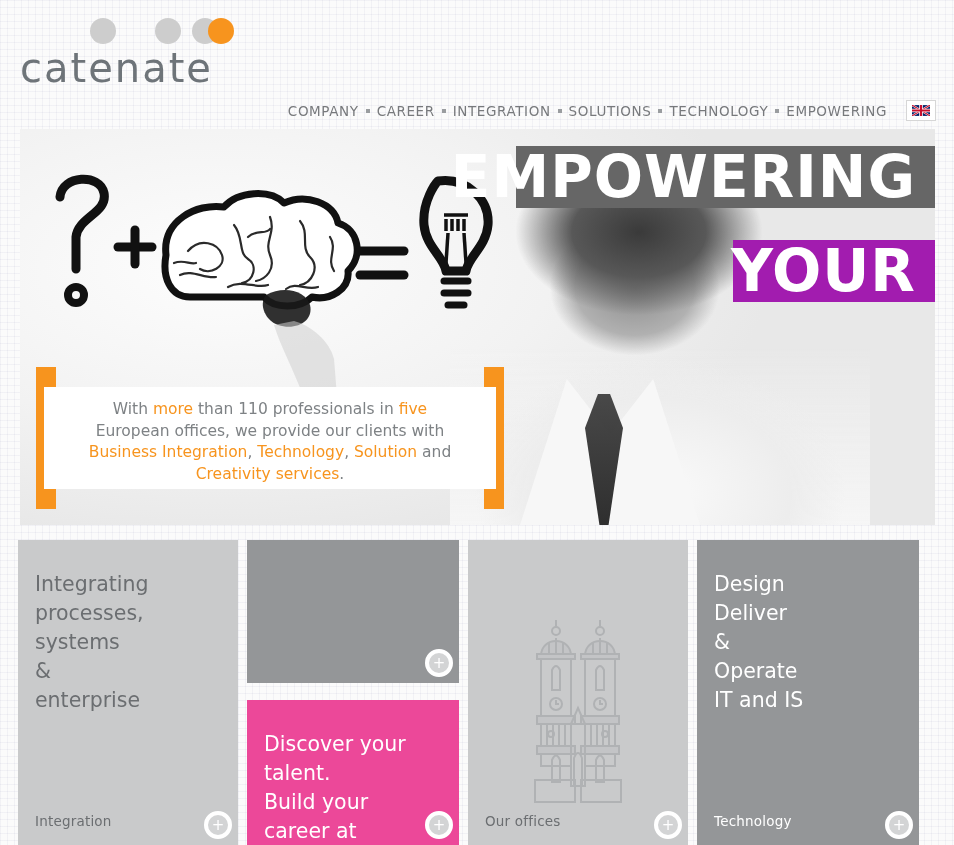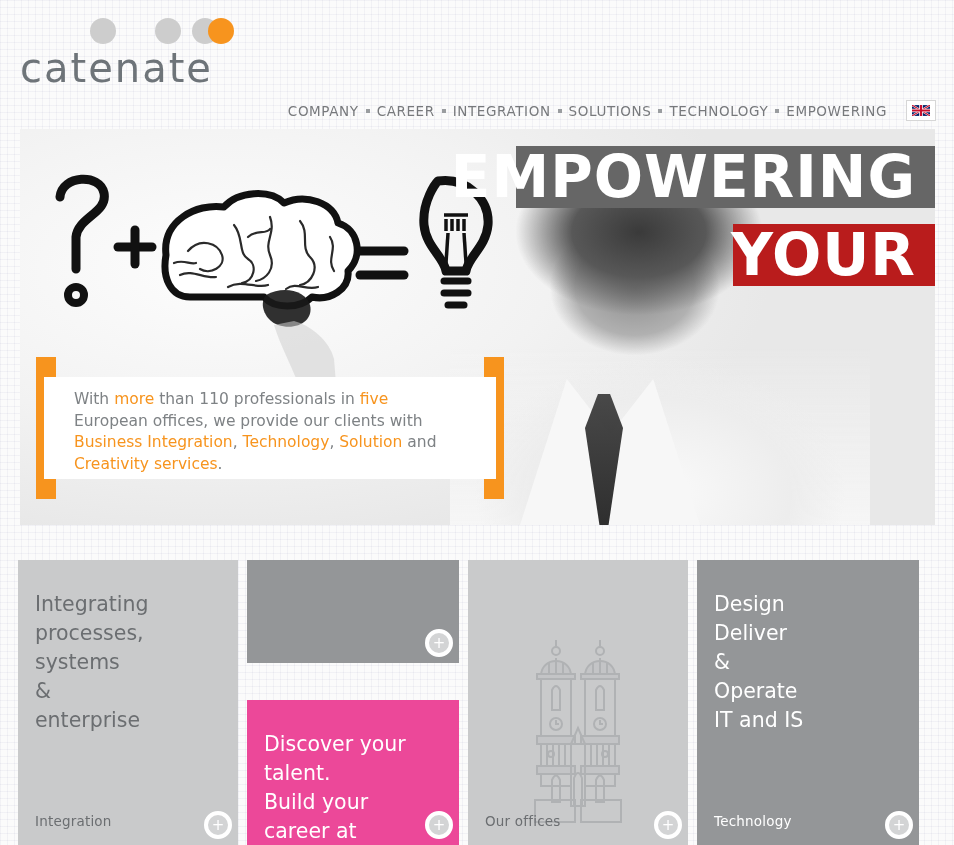--- a/index.html
+++ b/index.html
@@ -126,25 +126,25 @@
     display: flex; align-items: center;
     color: #fff;
     font-size: 58px;
     letter-spacing: 1px;
     font-weight: 700;
     padding: 12px 20px;
     line-height: 1;
     font-family: "DejaVu Sans", "Liberation Sans", sans-serif;
   }
   .band-1 { left: 496px; top: 17px;  height: 62px; background: #666666; justify-content: flex-end; width: 420px; }
-  .band-2 { left: 713px; top: 95px;  height: 62px; background: #b91c1c; justify-content: flex-end; width: 203px; }
+  .band-2 { left: 713px; top: 111px;  height: 62px; background: #a21caf; justify-content: flex-end; width: 203px; }
   .band-3 { left: 690px; top: 178px; height: 62px; background: #f7941e; justify-content: flex-end; width: 226px; }
 
   
-  .quote-wrap { position: absolute; left: 16px; top: 228px; width: 468px; height: 142px; }
+  .quote-wrap { position: absolute; left: 16px; top: 238px; width: 468px; height: 142px; text-align: center; }
   .bracket {
     position: absolute; top: 0; width: 20px; height: 142px;
     background: #f7941e;
   }
   .bracket.left  { left: 0; }
   .bracket.right { right: 0; }
   .bracket.left::after, .bracket.right::after {
     content: ""; position: absolute;
     left: 20px; top: 20px;
     width: 0; height: 102px; background: transparent;
@@ -180,21 +180,20 @@
   }
   .col { display: flex; flex-direction: column; gap: 17px; width: 220px; }
   .col.c2 { width: 212px; }
   .col.c3 { width: 220px; }
   .col.c4 { width: 222px; justify-content: flex-end; }
 
   .tile {
     position: relative;
     overflow: visible;
     padding: 30px 26px 0 17px;
-    margin-top: 20px;
   }
   .tile.light { background: #c9cacb; }
   .tile.dark  { background: #949698; }
   .tile.orange{ background: #ec4899; }
 
   .tile.full   { height: 305px; }
   .tile.topbox { height: 143px; }
   .tile.botbox { height: 145px; }
 
   .tile-title {

